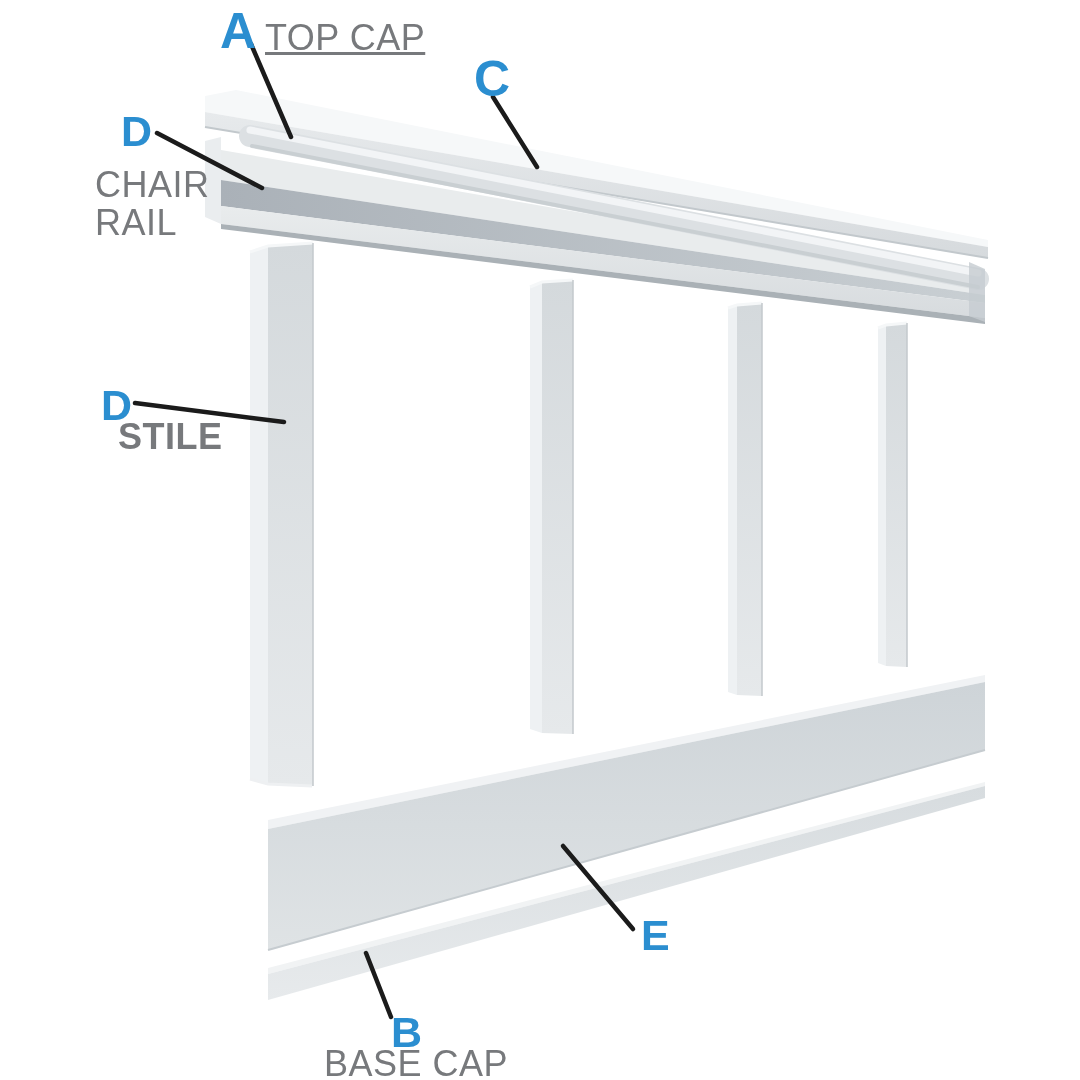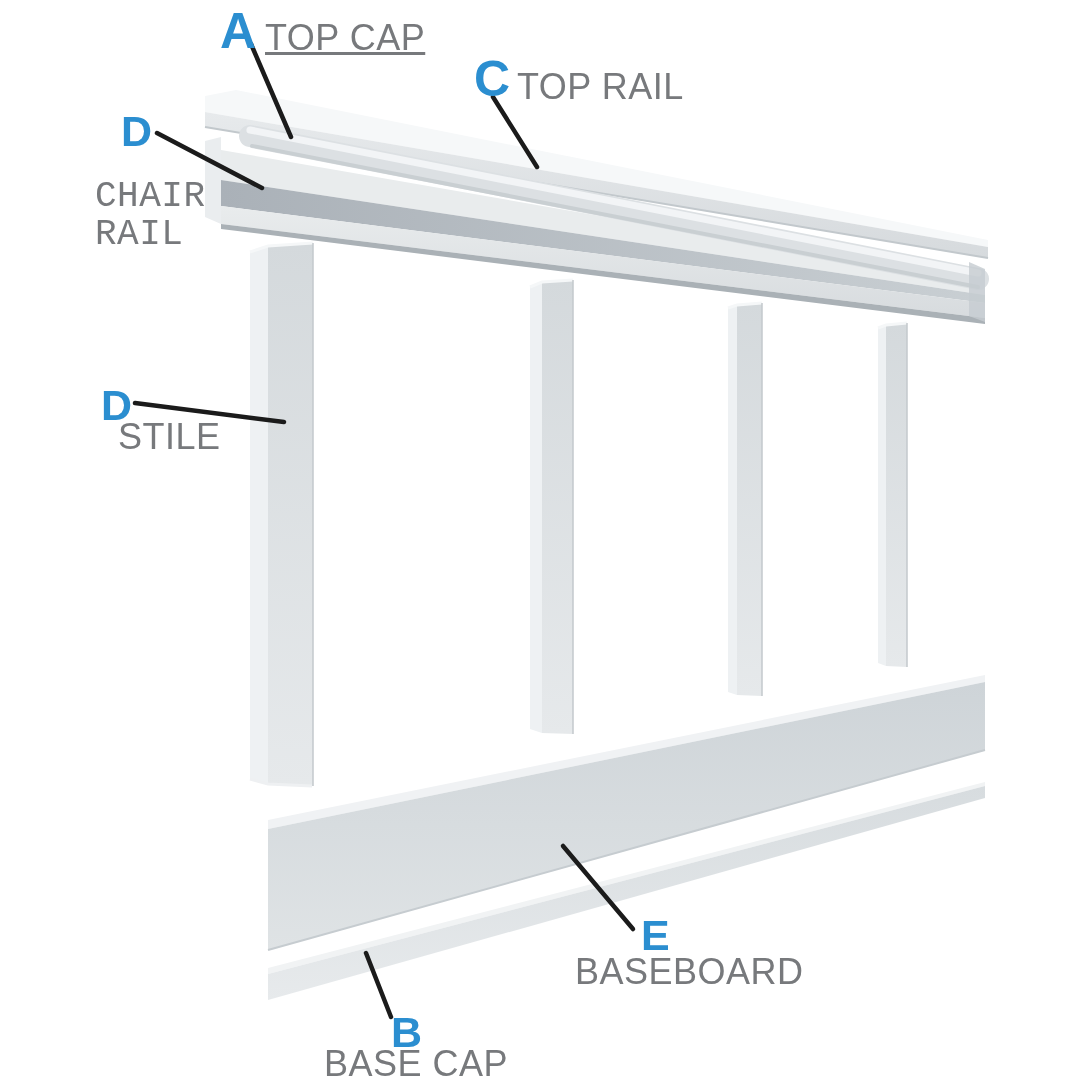--- a/index.html
+++ b/index.html
@@ -126,36 +126,34 @@
     </g>
   </svg>
 
   <div class="label" style="left:220px;top:6px;width:200px;height:60px;">
     <span class="label-letter letter-lg" style="left:0;top:0;">A</span>
     <span class="label-text" style="left:45px;top:13px;text-decoration:underline;">TOP CAP</span>
   </div>
 
   <div class="label" style="left:474px;top:54px;width:220px;height:60px;">
     <span class="label-letter letter-lg" style="left:0;top:0;">C</span>
-    <span class="label-text" style="left:43px;top:14px;">TOP RAIL</span>
   </div>
 
   <div class="label" style="left:95px;top:108px;width:160px;height:140px;">
     <span class="label-letter letter-md" style="left:26px;top:2px;">D</span>
-    <span class="label-text wrap2" style="left:0;top:70px;font-family:Liberation Mono, monospace;">CHAIR RAIL</span>
+    <span class="label-text wrap2" style="left:0;top:58px;">CHAIR RAIL</span>
   </div>
 
   <div class="label" style="left:101px;top:382px;width:160px;height:80px;">
     <span class="label-letter letter-md" style="left:0;top:2px;">D</span>
-    <span class="label-text" style="left:17px;top:36px;">STILE</span>
+    <span class="label-text" style="left:17px;top:36px;font-weight:bold;">STILE</span>
   </div>
 
   <div class="label" style="left:575px;top:912px;width:220px;height:80px;">
     <span class="label-letter letter-md" style="left:66px;top:2px;">E</span>
-    <span class="label-text" style="left:0;top:41px;">BASEBOARD</span>
   </div>
 
   <div class="label" style="left:324px;top:1011px;width:200px;height:70px;">
     <span class="label-letter letter-md" style="left:67px;top:0;">B</span>
     <span class="label-text" style="left:0;top:34px;">BASE CAP</span>
   </div>
 
 </div>
 
 </body></html>

